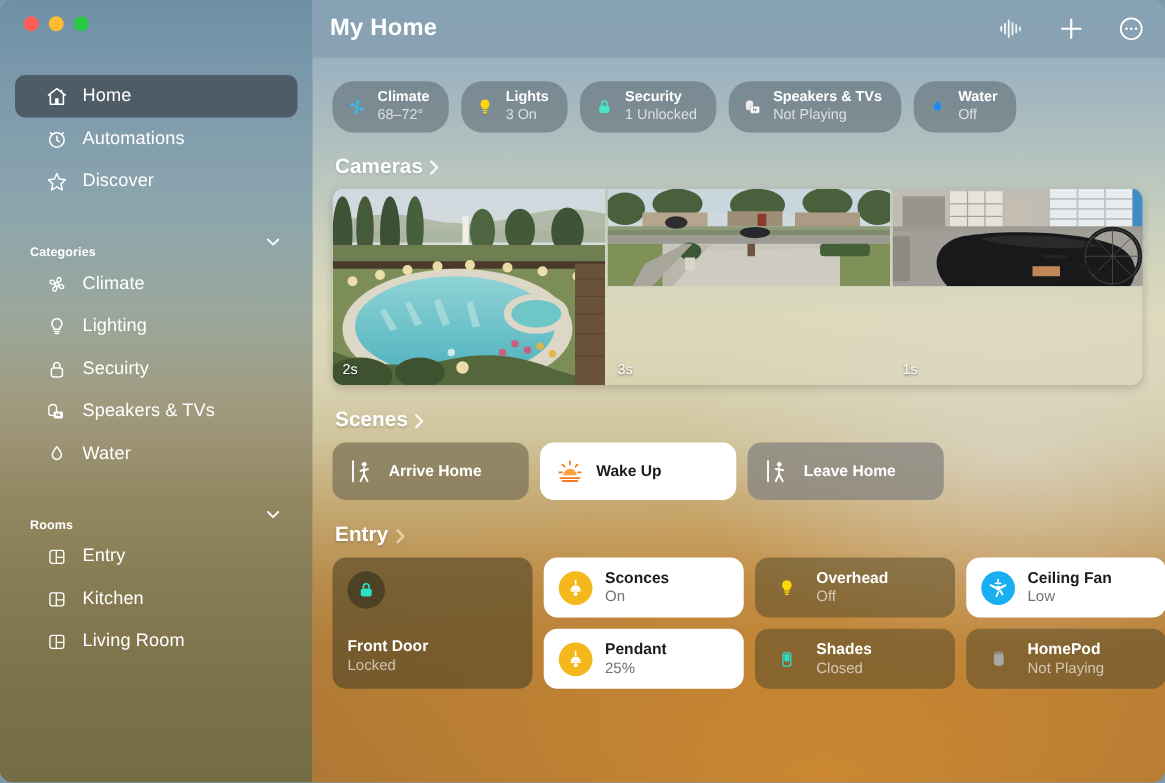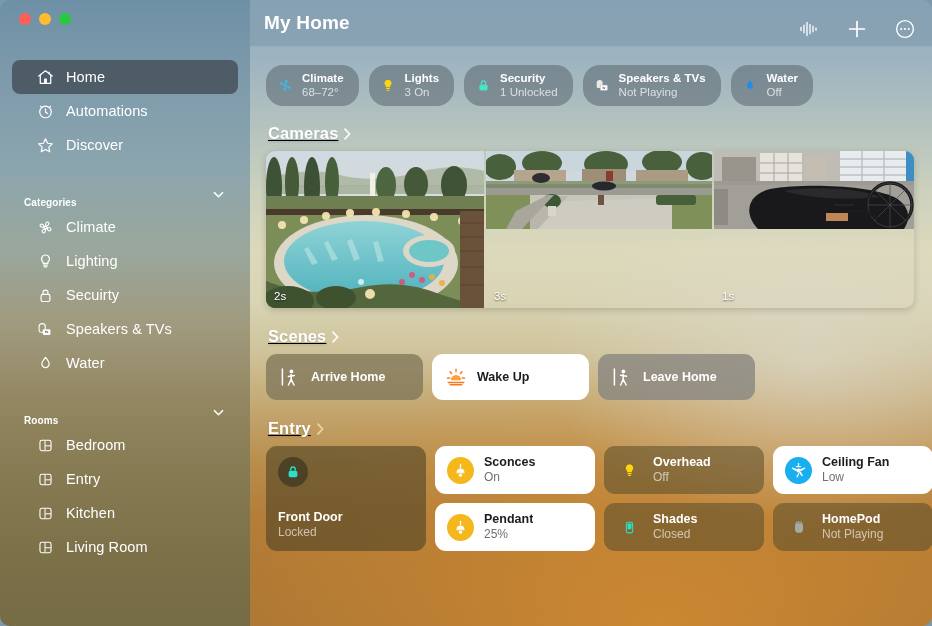--- a/index.html
+++ b/index.html
@@ -108,22 +108,22 @@
   #main::after {
     content:"";
     position:absolute; left:0; top:0; right:0; bottom:0;
     background: radial-gradient(60% 40% at 82% 58%, rgba(225,222,214,.55) 0%, rgba(225,222,214,0) 65%);
     pointer-events:none;
   }
   #main > * { position: relative; z-index: 2; }
 
   #titlebar {
     height: 47px;
-    display: flex; 
-    padding: 12px 16px 0 14px;
+    display: flex; align-items: center;
+    padding: 0 16px 0 14px;
     background: rgba(122,150,170,0.55);
     border-bottom: 1px solid rgba(255,255,255,0.12);
   }
   #app-title {
     font-size: 19px; font-weight: bold; color: #fff;
     letter-spacing: .2px;
   }
   #titlebar-actions {
     margin-left: auto;
     display: flex; align-items: center; gap: 26px;
@@ -146,21 +146,20 @@
   .pill-icon { width: 17px; height: 17px; flex:0 0 17px; display:flex; align-items:center; justify-content:center;}
   .pill-icon svg { display:block; }
   .pill-text { display:flex; flex-direction: column; line-height: 1.18; }
   .pill-name { font-size: 11.5px; font-weight: bold; color:#fff; white-space: nowrap;}
   .pill-sub  { font-size: 11.5px; color: rgba(255,255,255,0.72); white-space: nowrap;}
 
   
   .main-section-head {
     display: flex; align-items: center; gap: 5px;
     margin: 0 0 8px 2px;
-    text-decoration: underline;
   }
   .main-section-title {
     font-size: 16.5px; font-weight: bold; color: #fff;
     letter-spacing: .1px;
     text-shadow: 0 1px 2px rgba(0,0,0,.16);
   }
   .chev-right { width: 9px; height: 14px; opacity: .92; }
 
   
   #cameras-grid {
@@ -354,30 +353,20 @@
 
       <div class="section-head">
         <span class="section-title">Rooms</span>
         <span class="chev-down">
           <svg viewBox="0 0 14 14" fill="none" stroke="#fff" stroke-width="1.7" stroke-linecap="round" stroke-linejoin="round">
             <path d="M2.6 5 7 9.4 11.4 5"></path>
           </svg>
         </span>
       </div>
 
-      <div class="nav-item">
-        <span class="nav-icon">
-          <svg viewBox="0 0 24 24" fill="none" stroke="#fff" stroke-width="1.4">
-            <rect x="5" y="5.4" width="14" height="13.2" rx="2.4"></rect>
-            <path d="M11.4 5.6v12.8" stroke-width="1.3"></path>
-            <path d="M11.6 12.4h7.2" stroke-width="1.3"></path>
-          </svg>
-        </span>
-        <span class="nav-label">Bedroom</span>
-      </div>
 
       <div class="nav-item">
         <span class="nav-icon">
           <svg viewBox="0 0 24 24" fill="none" stroke="#fff" stroke-width="1.4">
             <rect x="5" y="5.4" width="14" height="13.2" rx="2.4"></rect>
             <path d="M11.4 5.6v12.8" stroke-width="1.3"></path>
             <path d="M11.6 12.4h7.2" stroke-width="1.3"></path>
           </svg>
         </span>
         <span class="nav-label">Entry</span>

